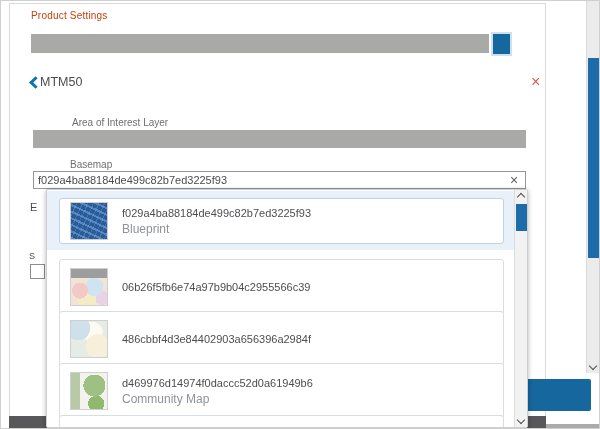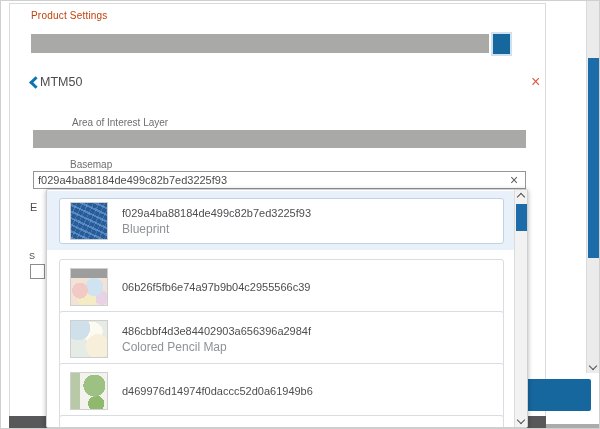--- a/index.html
+++ b/index.html
@@ -157,28 +157,28 @@
       <div class="thumb thumb-charted"></div>
       <div class="card-text">
         <span class="item-id">06b26f5fb6e74a97b9b04c2955566c39</span>
       </div>
     </div>
 
     <div class="card card-3">
       <div class="thumb thumb-pencil"></div>
       <div class="card-text">
         <span class="item-id">486cbbf4d3e84402903a656396a2984f</span>
-        <span class="item-name">Colored Pencil Map</span>
       </div>
     </div>
 
     <div class="card card-4">
       <div class="thumb thumb-community"></div>
       <div class="card-text">
         <span class="item-id">d469976d14974f0daccc52d0a61949b6</span>
+        <span class="item-name">Community Map</span>
       </div>
     </div>
 
     <div class="card card-5"></div>
 
     <div class="dd-scroll">
       <span class="sb-chev sb-up"></span>
       <div class="dd-thumb"></div>
       <span class="sb-chev sb-down"></span>
     </div>

